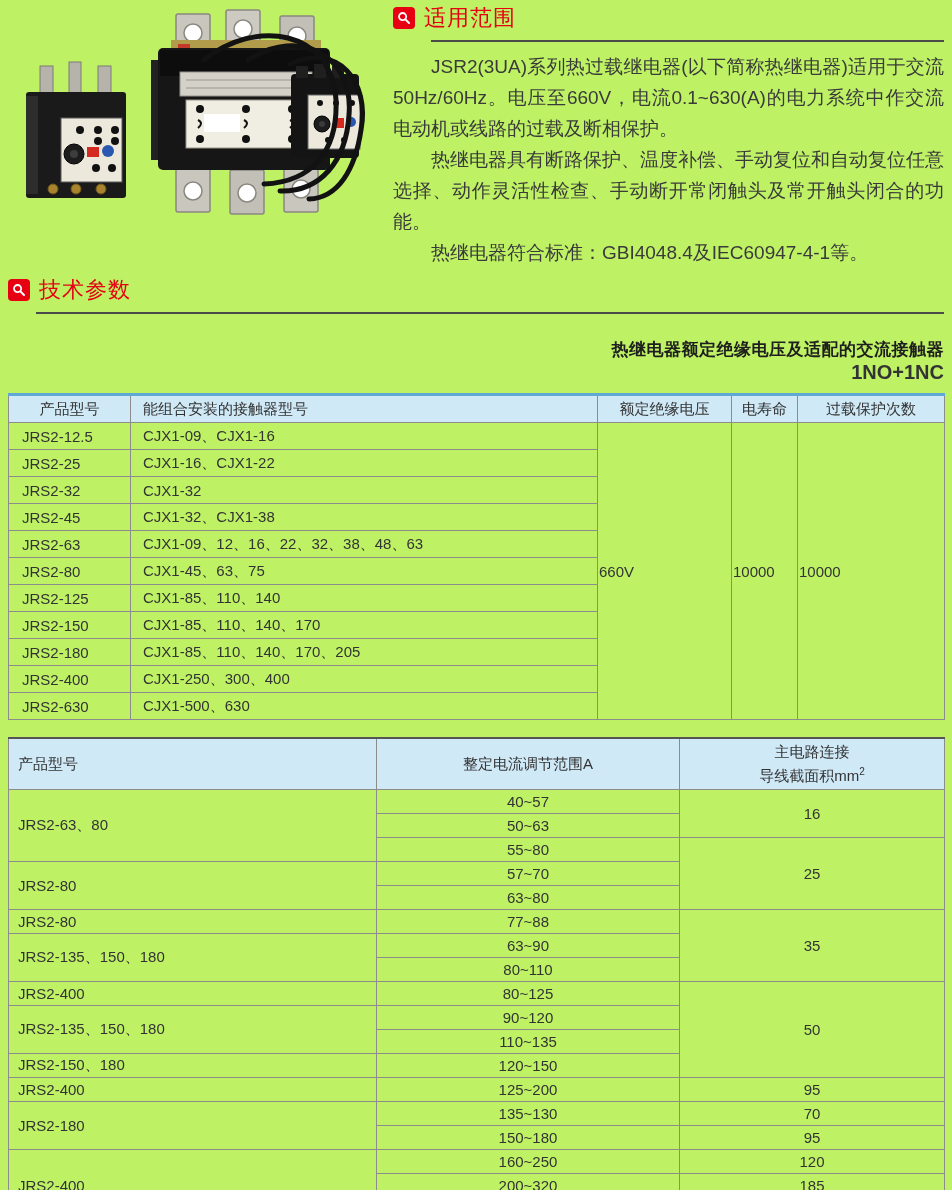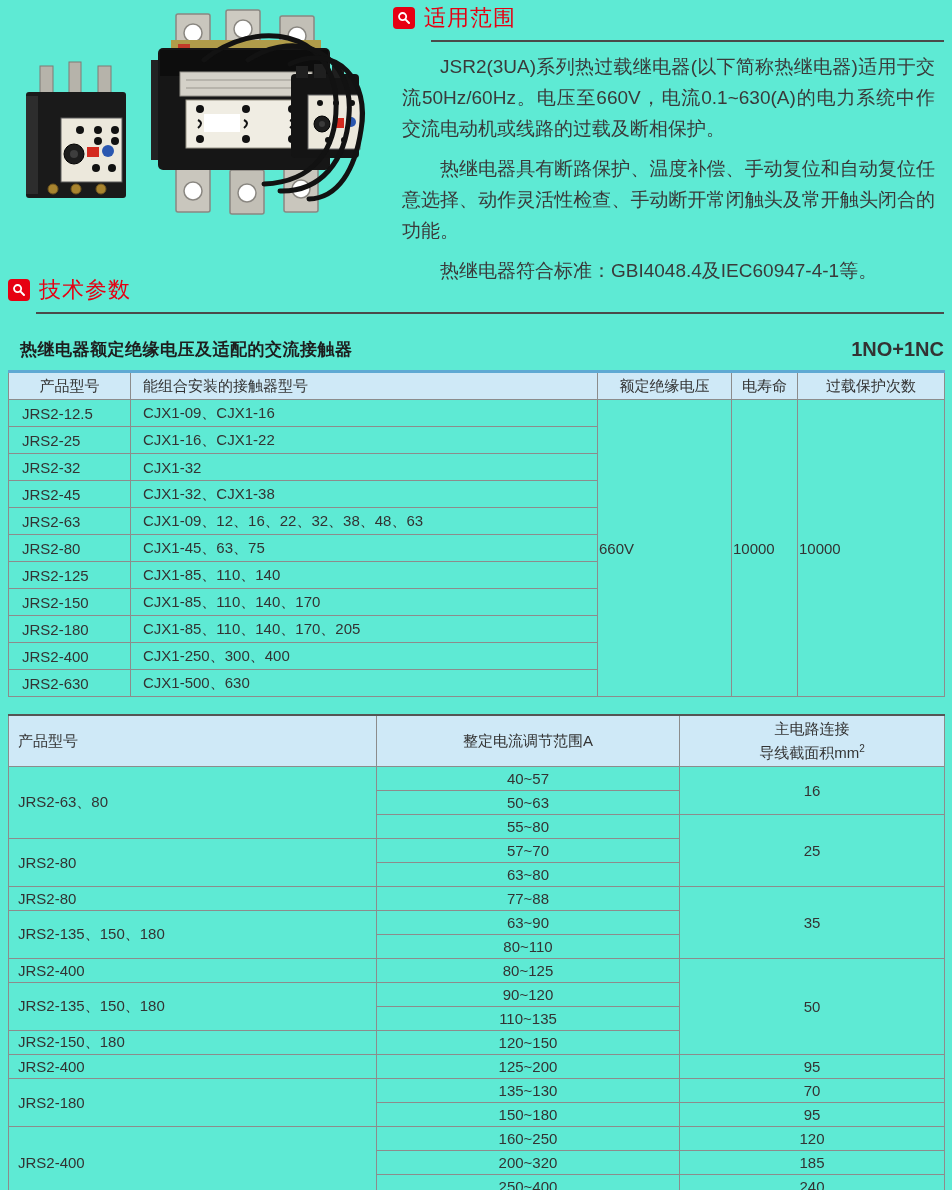--- a/index.html
+++ b/index.html
@@ -1,36 +1,36 @@
 <!DOCTYPE html>
 <html><head>
 <meta charset="utf-8">
 <style>
   html,body{margin:0;padding:0;background:#fff;}
   body{width:952px;height:1190px;font-family:"Liberation Sans","DejaVu Sans",sans-serif;color:#333;}
-  .page{position:relative;width:952px;height:1190px;overflow:hidden;background:#5eead4;}
+  .page{position:relative;width:952px;height:1190px;overflow:hidden;background:#bef264;}
 
   
   .top{display:flex;padding:0 8px;height:258px;}
   .photos{width:385px;height:252px;flex:none;}
   .right-sec{flex:1;padding-top:4px;}
 
   .sec-head{display:flex;align-items:center;gap:9px;height:28px;}
   .sec-icon{width:22px;height:22px;background:#e60012;border-radius:4px;display:flex;align-items:center;justify-content:center;flex:none;}
   .sec-title{color:#e60012;font-size:22px;letter-spacing:1px;white-space:nowrap;}
   .rule{height:2px;background:#4a4a4a;margin-top:8px;}
   .rule.app{margin-left:38px;}
   .rule.tech{margin-left:28px;}
 
-  .body-text{font-size:19px;line-height:31px;color:#3a3a3a;text-align:justify;margin:9px;text-indent:2em;}
+  .body-text{font-size:19px;line-height:31px;color:#3a3a3a;text-align:justify;margin:0;text-indent:2em;}
   .body-text.first{margin-top:9px;}
 
   .tech-sec{padding:0 8px;margin-top:18px;}
 
-  .t1-caption{display:flex;justify-content:space-between;align-items:flex-end;margin:24px 8px 9px 20px;}
+  .t1-caption{display:flex;justify-content:space-between;align-items:flex-end;margin:24px 8px 9px 8px;flex-direction:column;}
   .t1-title{font-size:17px;font-weight:bold;color:#1e1e1e;letter-spacing:0.5px;}
   .t1-note{font-size:20px;color:#333;font-weight:bold;}
 
   table{border-collapse:collapse;margin:0 8px;width:936px;table-layout:fixed;}
   th,td{border:1px solid #8c8c8c;font-size:15px;font-weight:normal;color:#333;overflow:hidden;white-space:nowrap;}
   thead th{background:#cfe9f7;}
 
   .t1{border-top:3px solid #5ea9d3;}
   .t1 th{height:24px;}
   .t1 td{height:24px;}

